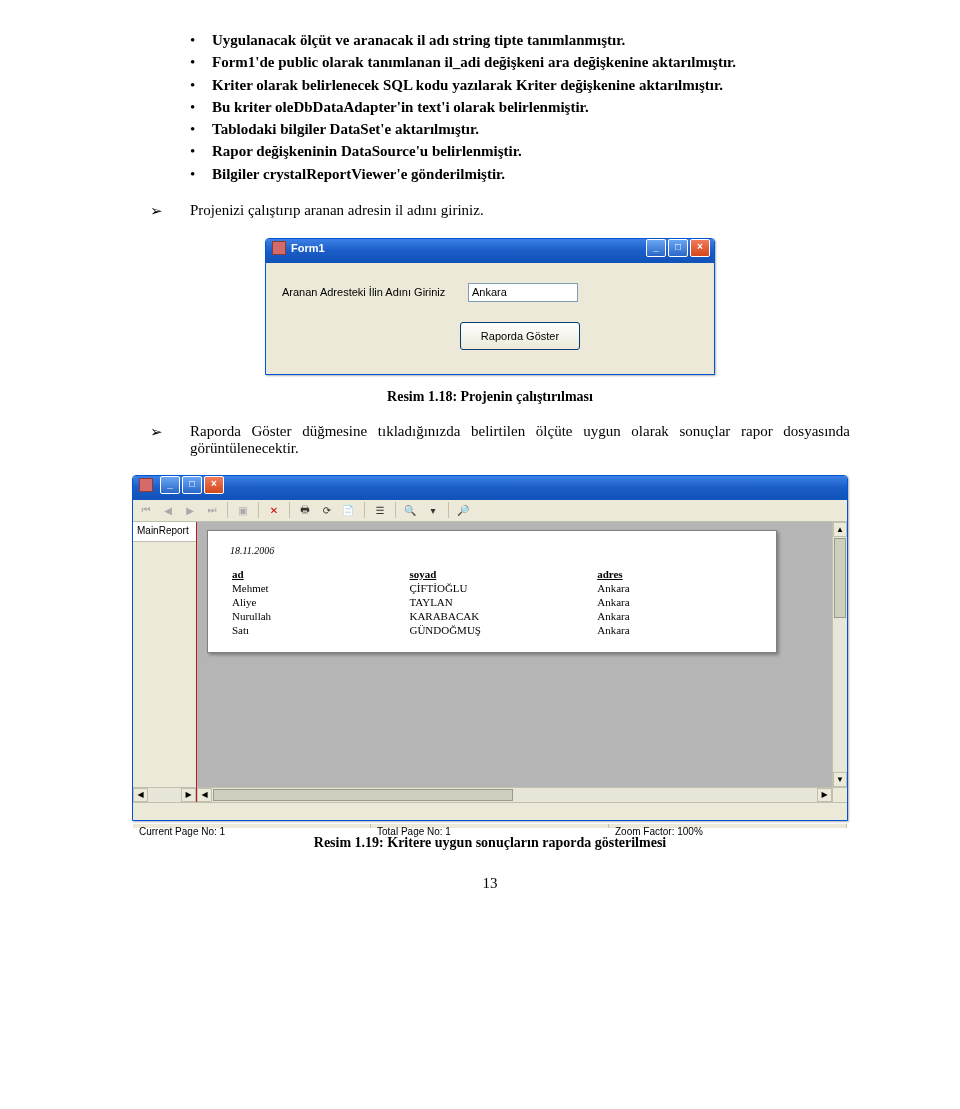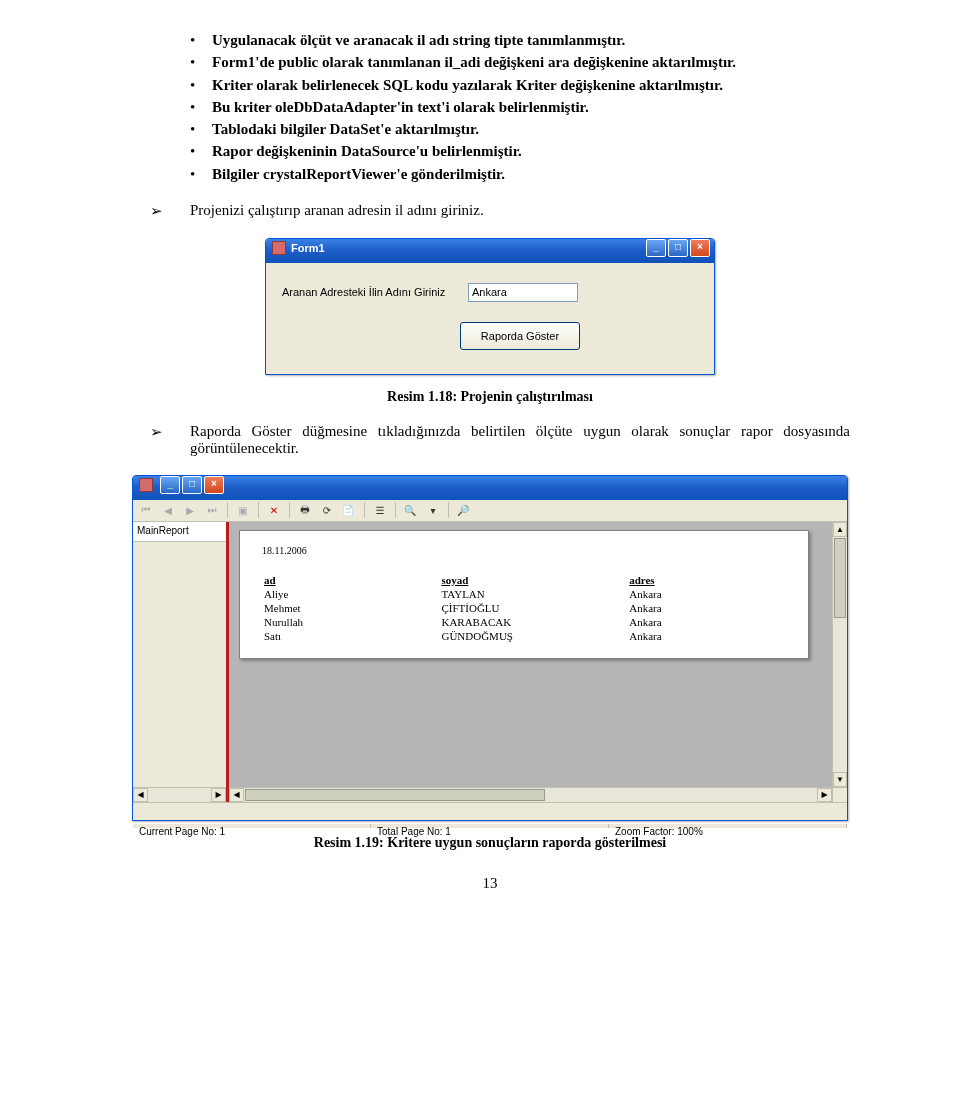--- a/index.html
+++ b/index.html
@@ -115,23 +115,23 @@
     font-size: 10px;
   }
   .tb-btn.disabled { color: #aaa; }
   .tb-sep { width: 1px; height: 16px; background: #c0c0b0; margin: 0 2px; }
   .report-area {
     height: 280px;
     display: flex;
     background: #b5b5b5;
   }
   .rpt-left {
-    width: 96px;
+    width: 64px;
     background: #ec4899;
-    border-right: 3px solid #b91c1c;
+    border-right: 1px solid #b91c1c;
     display: flex; flex-direction: column;
   }
   .rpt-left .tab {
     height: 20px;
     border-bottom: 1px solid #c0c0b0;
     background: #fff;
     font-size: 10px;
     padding: 3px 4px;
   }
   .rpt-left .blank { flex: 1; background: #ece9d8; }
@@ -178,21 +178,21 @@
   }
   .rpt-paper {
     width: 570px;
     background: #fff;
     border: 1px solid #808080;
     box-shadow: 2px 2px 3px rgba(0,0,0,0.3);
     padding: 14px 22px;
     font-family: "Times New Roman", serif;
     font-size: 11px;
   }
-  .rpt-date { font-size: 10px; margin-bottom: 16px; }
+  .rpt-date { font-size: 10px; margin-bottom: 10px; font-style: italic; }
   .rpt-table { width: 100%; font-size: 11px; }
   .rpt-table th { text-align: left; font-weight: bold; text-decoration: underline; padding-right: 8px; }
   .rpt-table td { padding-right: 8px; }
   .statusbar {
     height: 18px;
     display: flex;
     font-size: 10px;
     border-top: 1px solid #c0c0b0;
   }
   .statusbar .cell {
@@ -316,27 +316,27 @@
         <div class="rpt-paper">
           <div class="rpt-date">18.11.2006</div>
           <table class="rpt-table">
             <tbody>
                 <tr>
               <th style="width:34%"><span>ad</span></th>
               <th style="width:36%"><span>soyad</span></th>
               <th style="width:30%"><span>adres</span></th>
             </tr>
             <tr>
-                  <td>Aliye</td>
-                  <td>TAYLAN</td>
+                  <td>Mehmet</td>
+                  <td>ÇİFTİOĞLU</td>
                   <td>Ankara</td>
                 </tr>
             <tr>
-                  <td>Mehmet</td>
-                  <td>ÇİFTİOĞLU</td>
+                  <td>Aliye</td>
+                  <td>TAYLAN</td>
                   <td>Ankara</td>
                 </tr>
             <tr>
                   <td>Nurullah</td>
                   <td>KARABACAK</td>
                   <td>Ankara</td>
                 </tr>
             <tr>
                   <td>Satı</td>
                   <td>GÜNDOĞMUŞ</td>

